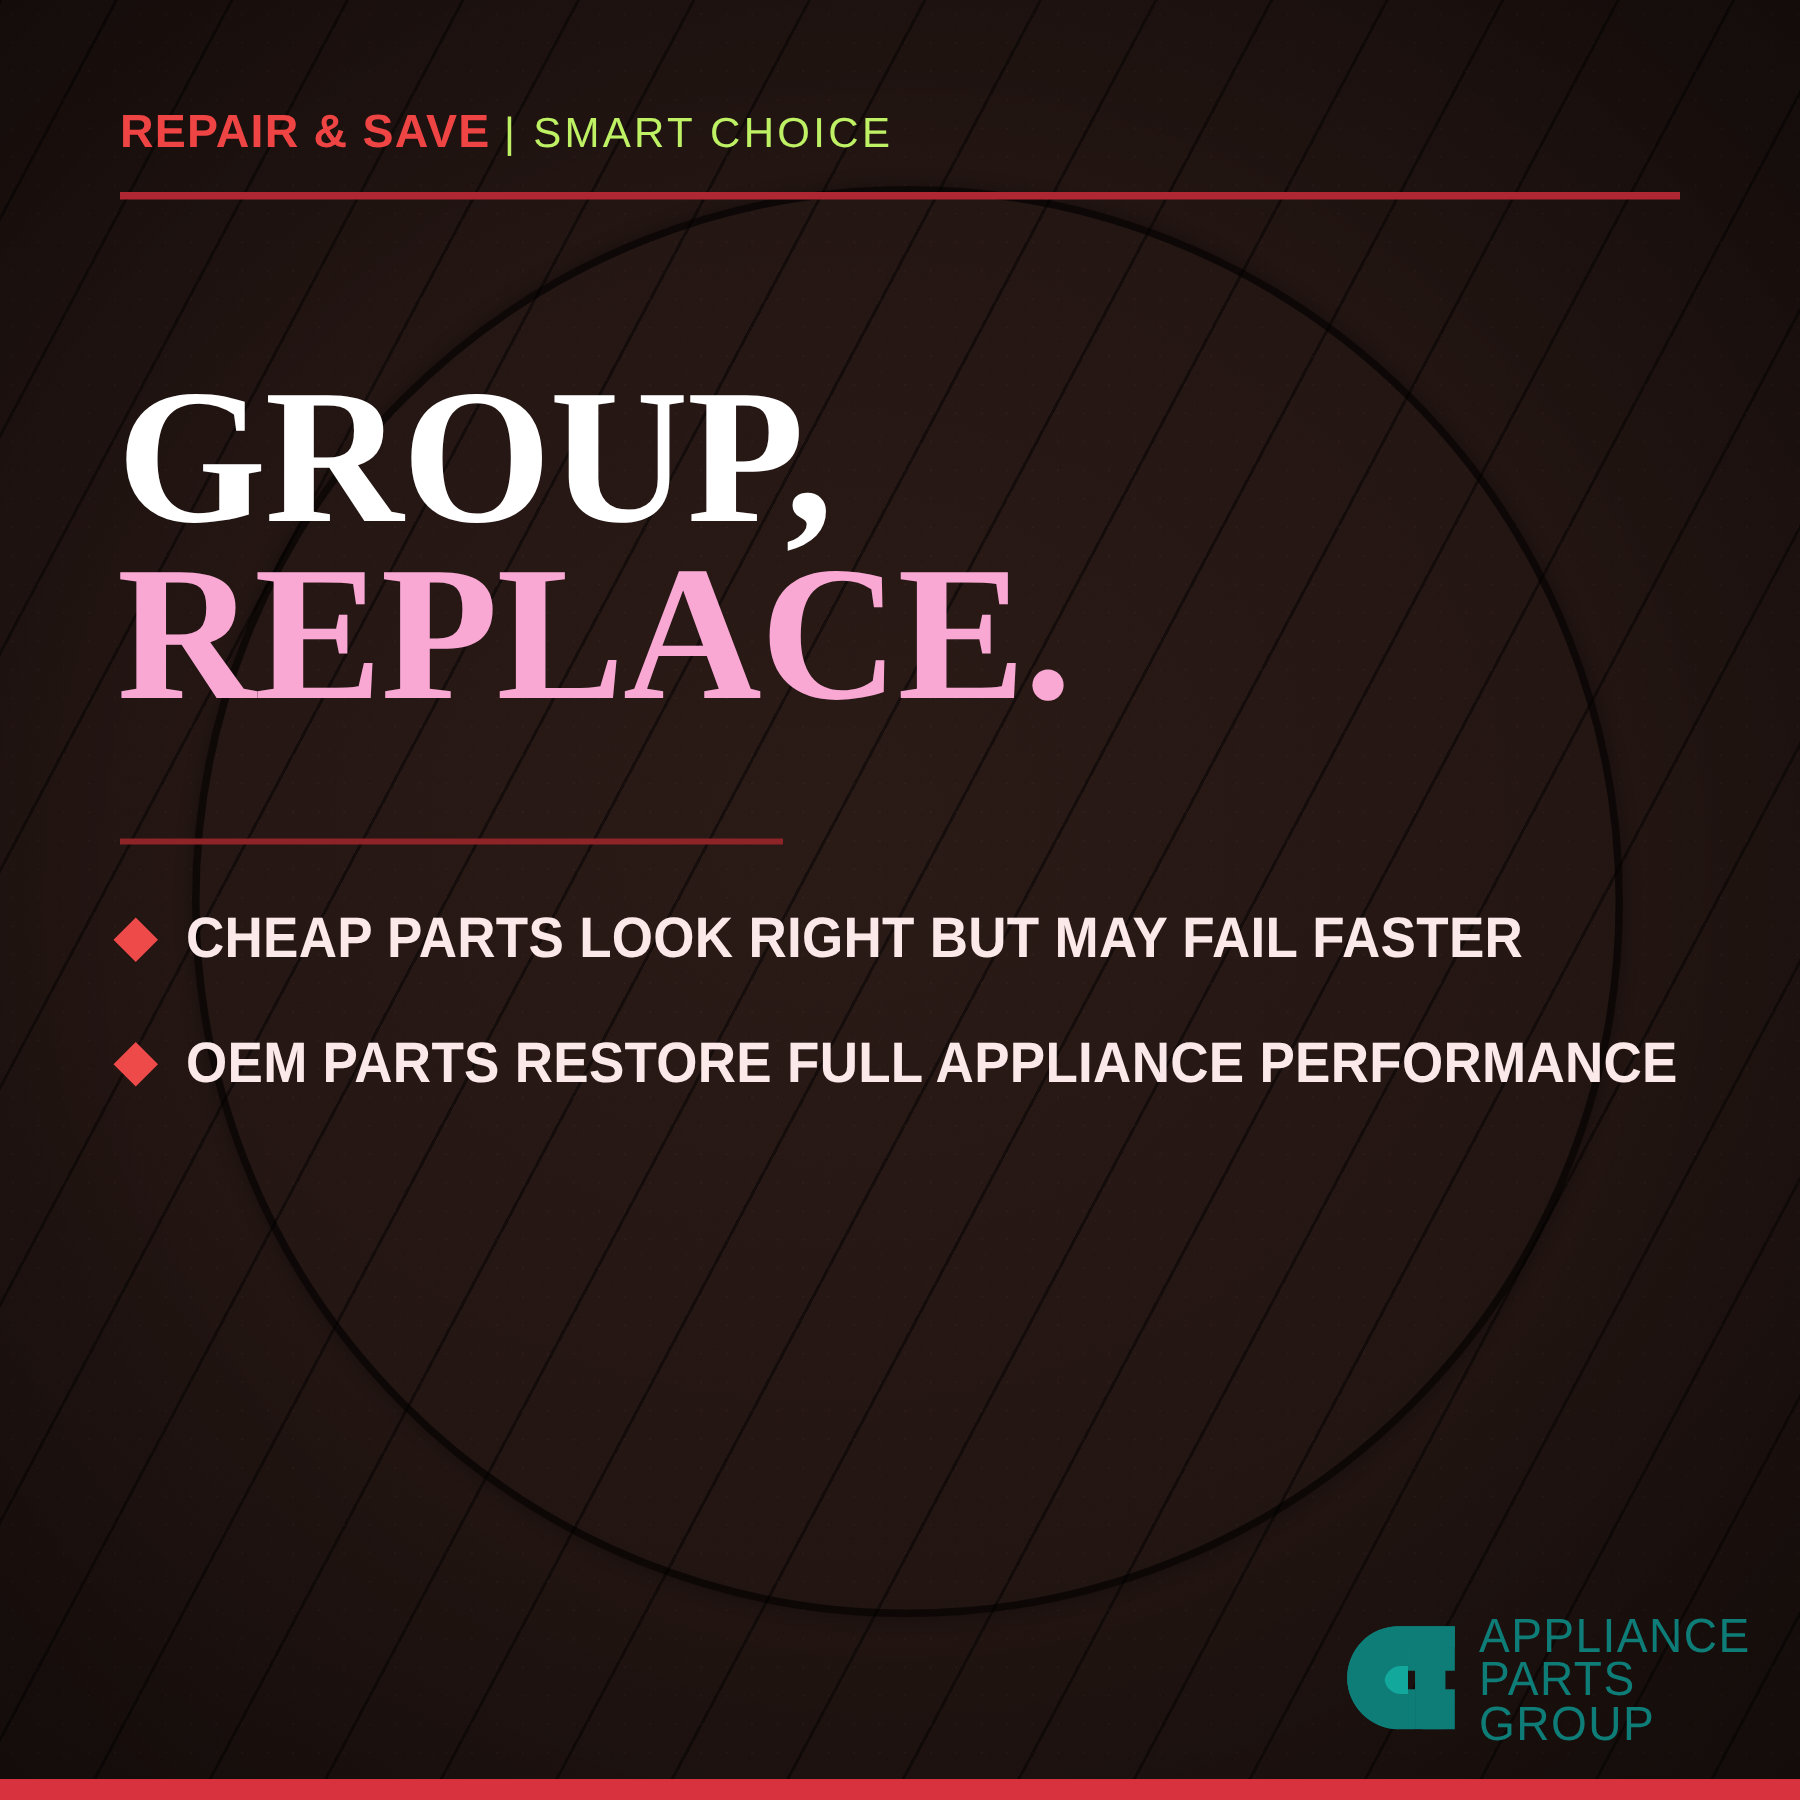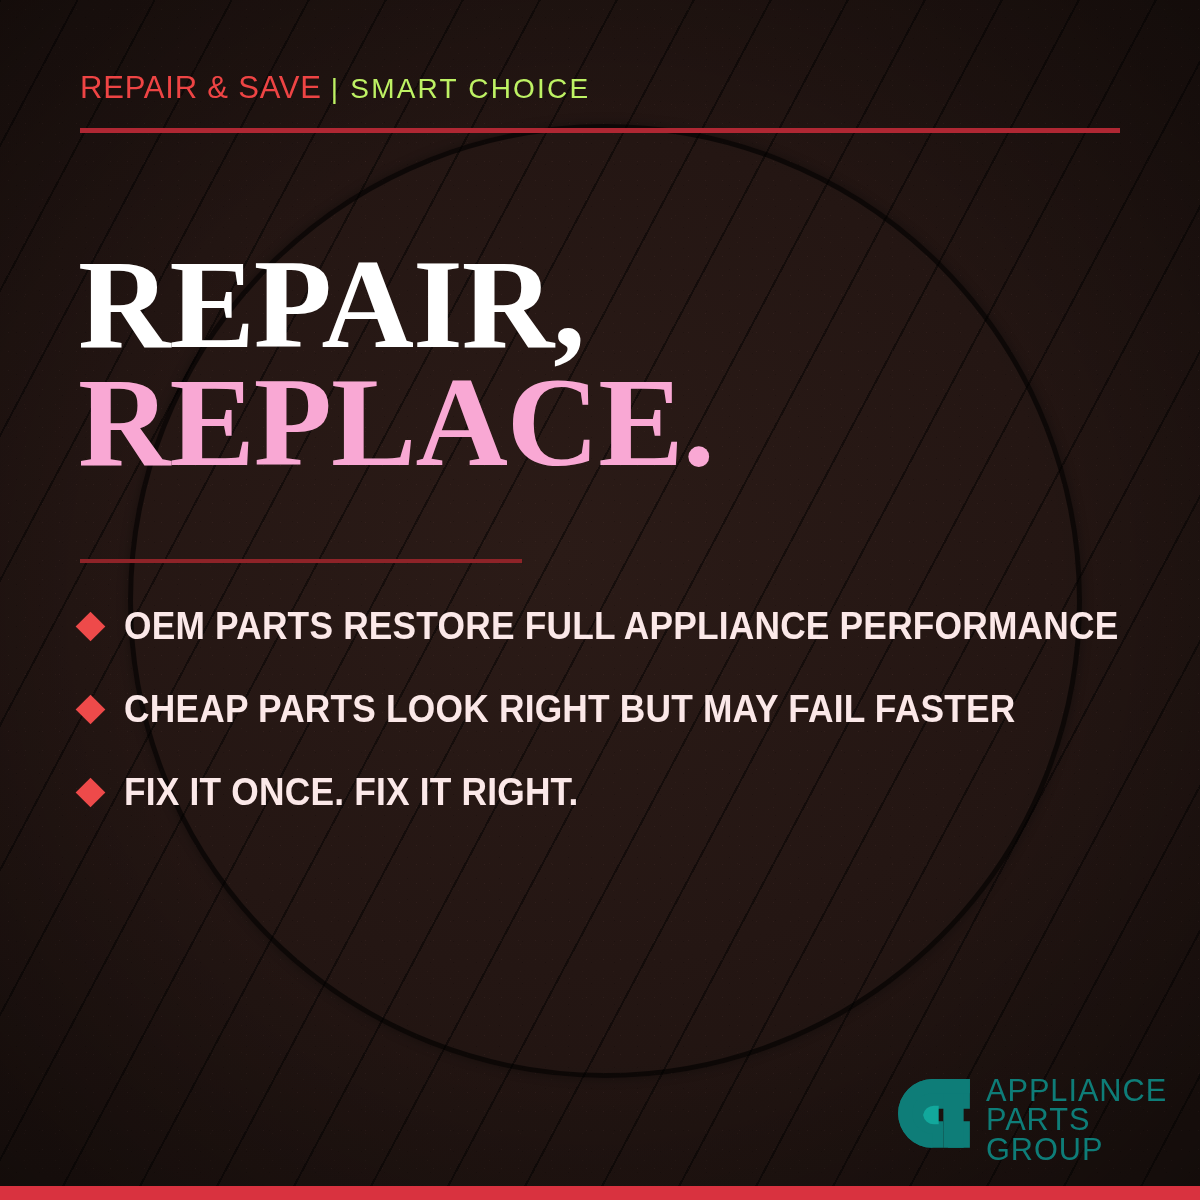--- a/index.html
+++ b/index.html
@@ -81,21 +81,21 @@
   
   .kicker {
     position: absolute;
     left: 80px;
     top: 72px;
     white-space: nowrap;
     line-height: 1;
   }
   .kicker-main {
     font-size: 31px;
-    font-weight: normal;
+    font-weight: bold;
     letter-spacing: 0.8px;
     color: #ee4444;
   }
   .kicker-sub {
     font-size: 28px;
     font-weight: normal;
     letter-spacing: 2.2px;
     color: #bef264;
     margin-left: 9px;
   }
@@ -170,20 +170,21 @@
     transform: scaleX(0.93);
     transform-origin: left center;
   }
 
   
   .logo {
     position: absolute;
     right: 25px;
     bottom: 36px;
     display: flex;
+    align-items: center;
   }
   .logo-mark {
     width: 78px;
     height: 78px;
     margin-right: 13px;
     flex: 0 0 auto;
   }
   .logo-words {
     line-height: 0.92;
   }
@@ -220,38 +221,34 @@
 
   <div class="content">
 
     <div class="kicker">
       <span class="kicker-main">REPAIR &amp; SAVE</span><span class="kicker-sub">| SMART CHOICE</span>
     </div>
 
     <div class="rule-top"></div>
 
     <h1 class="headline">
-      <span class="l1">REPAIR,</span>
+      <span class="l1">GROUP,</span>
       <span class="l3">REPLACE.</span>
     </h1>
 
     <div class="rule-mid"></div>
 
     <div class="bullets">
-      <div class="bullet-row">
-        <span class="diamond"></span>
-        <span class="bullet-text">OEM PARTS RESTORE FULL APPLIANCE PERFORMANCE</span>
-      </div>
       <div class="bullet-row">
         <span class="diamond"></span>
         <span class="bullet-text">CHEAP PARTS LOOK RIGHT BUT MAY FAIL FASTER</span>
       </div>
       <div class="bullet-row">
         <span class="diamond"></span>
-        <span class="bullet-text">FIX IT ONCE. FIX IT RIGHT.</span>
+        <span class="bullet-text">OEM PARTS RESTORE FULL APPLIANCE PERFORMANCE</span>
       </div>
     </div>
 
     <div class="logo">
       <svg class="logo-mark" viewBox="0 0 100 100">
         <path d="M96 4 H48 A44 44 0 0 0 48 92 H62 V58 H46
                  A8 8 0 0 1 46 42 H96 Z
                  M68 58 H96 V92 H68 Z" fill="#0e7d78"></path>
         <path d="M96 4 H48 A44 44 0 0 0 48 92 L48 74
                  A26 26 0 0 1 48 22 H96 Z" fill="#0e7d78"></path>

